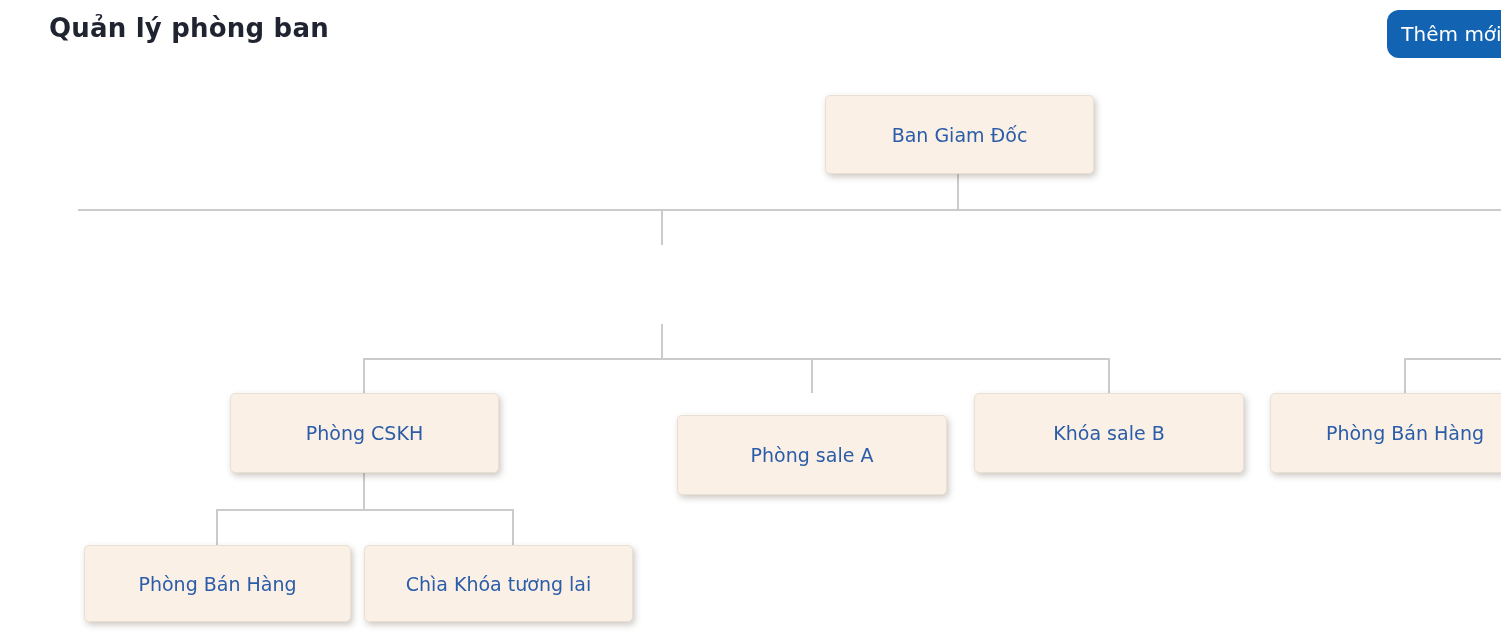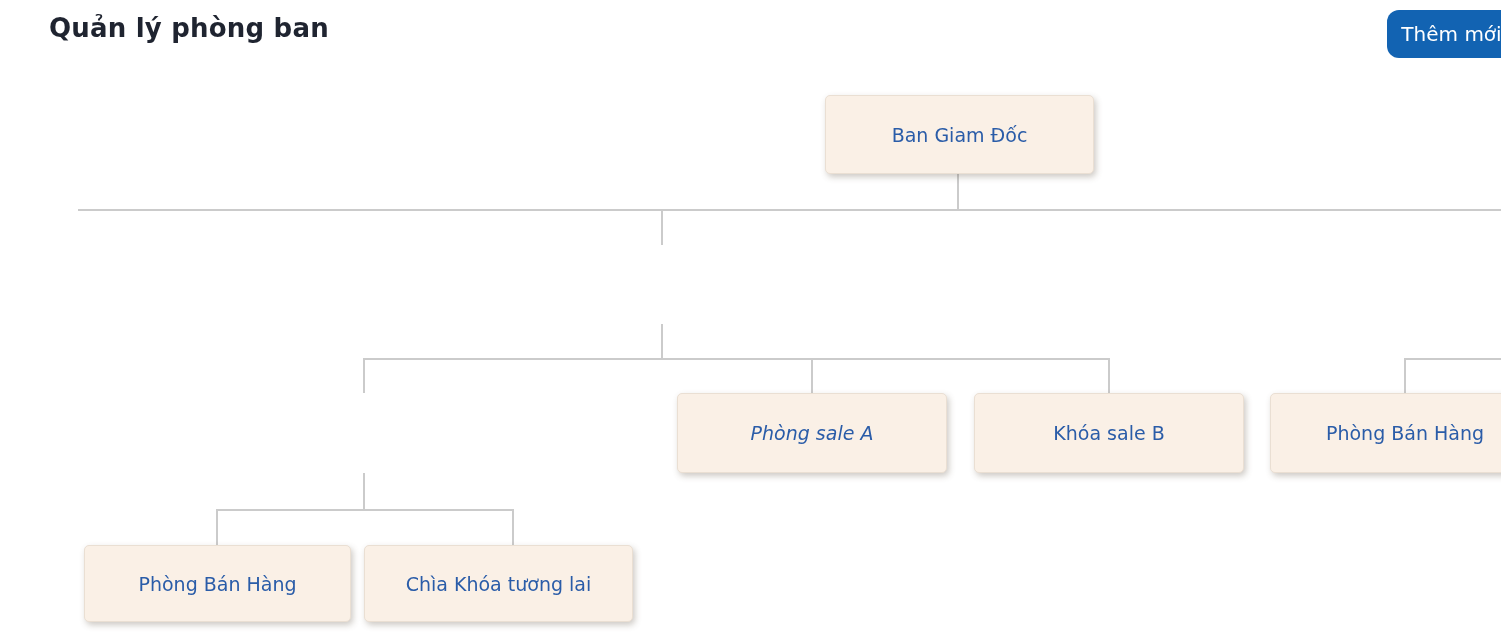--- a/index.html
+++ b/index.html
@@ -38,21 +38,21 @@
     border:1px solid var(--node-border);
     border-radius:5px;
     box-shadow:2px 3px 6px rgba(90,75,60,.30);
     display:flex;align-items:center;justify-content:center;
     color:var(--node-text);font-size:19px;text-align:left;
     cursor:pointer;padding:4px 10px;
   }
   .n-bgd  {left:753px; top:95px;  width:269px;height:79px;}
   .n-cnh  {left:456px; top:245px; width:269px;height:79px;}
   .n-cskh {left:158px; top:393px; width:269px;height:80px;}
-  .n-salea{left:605px; top:393px; width:270px;height:80px;font-style:italic;}
+  .n-salea{left:605px; top:415px; width:270px;height:80px;}
   .n-saleb{left:902px; top:393px; width:270px;height:80px;}
   .n-pbh  {left:1198px;top:393px; width:270px;height:80px;}
   .n-pbh2 {left:12px;  top:545px; width:267px;height:77px;}
   .n-cktl {left:292px; top:545px; width:269px;height:77px;}
 
   
   .vline,.hline{position:absolute;background:var(--line);}
   .vline{width:2px;}
   .hline{height:2px;}
 
@@ -91,20 +91,21 @@
   <div class="hline h-lvl3b"></div>
   <div class="vline v-pbh"></div>
   <div class="vline v-cskh-out"></div>
   <div class="hline h-lvl4"></div>
   <div class="vline v-pbh2"></div>
   <div class="vline v-cktl"></div>
 
   <div class="node n-bgd">Ban Giam Đốc</div>
 
 
+  <div class="node n-cskh">Phòng CSKH</div>
 
   <div class="node n-salea">Phòng sale A</div>
 
   <div class="node n-saleb">Khóa sale B</div>
 
   <div class="node n-pbh">Phòng Bán Hàng</div>
 
   <div class="node n-pbh2">Phòng Bán Hàng</div>
 
   <div class="node n-cktl">Chìa Khóa tương lai</div>

